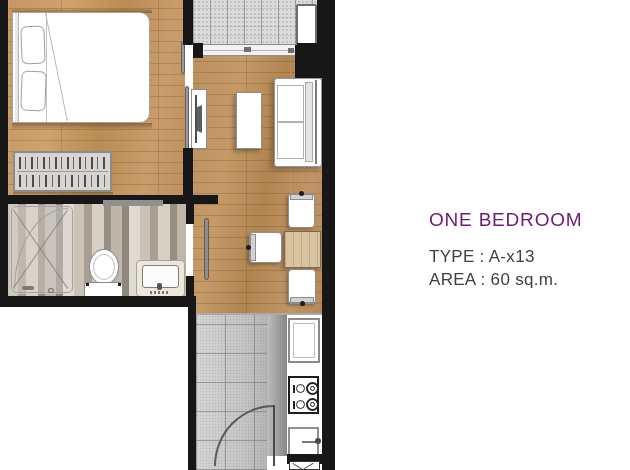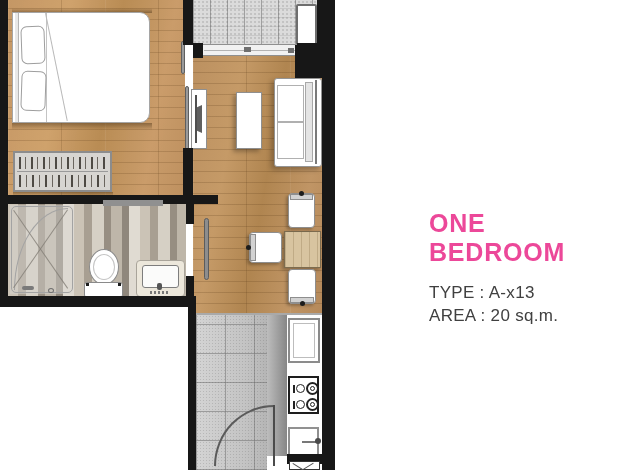--- a/index.html
+++ b/index.html
@@ -20,21 +20,21 @@
   .tilek{background:
     radial-gradient(rgba(80,80,80,0.20) 1px, rgba(0,0,0,0) 1px),
     repeating-linear-gradient(90deg, rgba(120,120,120,0.6) 0 1px, rgba(0,0,0,0) 1px 29px),
     repeating-linear-gradient(0deg, rgba(120,120,120,0.6) 0 1px, rgba(0,0,0,0) 1px 29px),
     linear-gradient(90deg,#d4d4d4,#c3c3c3 70%,#b5b5b5); background-size:3px 3px,auto,auto,auto;}
   .bath{background:
     repeating-linear-gradient(90deg,#cbc3b6 0 10px,#a89f92 10px 18px,#d6d0c5 18px 30px,#978e82 30px 37px,#beb6a9 37px 48px,#8f877c 48px 55px,#e0dbd2 55px 66px);}
   .shadow-b{background:linear-gradient(180deg, rgba(80,55,25,0.5), rgba(80,55,25,0));}
   .line{position:absolute;background:#b9b9b9;height:1px;transform-origin:0 0;}
   .dot{position:absolute;border-radius:50%;background:#1c1c1c;}
-  .info-title{font-weight:bold;font-size:25px;letter-spacing:0.8px;color:#ec4899;}
+  .info-title{font-weight:normal;font-size:19px;letter-spacing:0.8px;color:#701a75;}
   .info-line{font-size:17px;color:#404040;letter-spacing:0.3px;}
 </style>
 </head>
 <body>
 
 <div id="stage">
 
   <div class="a wood" style="left:8px;top:0;width:177px;height:196px;filter:brightness(1.05);"></div>
   <div class="a tileb" style="left:193px;top:0;width:129px;height:45px;"></div>
   <div class="a wood" style="left:193px;top:45px;width:129px;height:270px;"></div>
@@ -157,16 +157,16 @@
   <div class="wall" style="left:0;top:195px;width:218px;height:9px;"></div>
   <div class="wall" style="left:0;top:296px;width:196px;height:11px;"></div>
   <div class="wall" style="left:186px;top:204px;width:8px;height:20px;"></div>
   <div class="wall" style="left:186px;top:276px;width:8px;height:20px;"></div>
   <div class="wall" style="left:188px;top:307px;width:8px;height:163px;"></div>
   <div class="wall" style="left:287px;top:454px;width:35px;height:10px;"></div>
 
   <div class="a" style="left:429px;top:209px;width:190px;">
     <div class="info-title">ONE BEDROOM</div>
     <div class="info-line" style="margin-top:16px;">TYPE : A-x13</div>
-    <div class="info-line" style="margin-top:3px;">AREA : 20 sq.m.</div>
+    <div class="info-line" style="margin-top:3px;">AREA : 60 sq.m.</div>
   </div>
 
 </div>
 
 </body></html>

